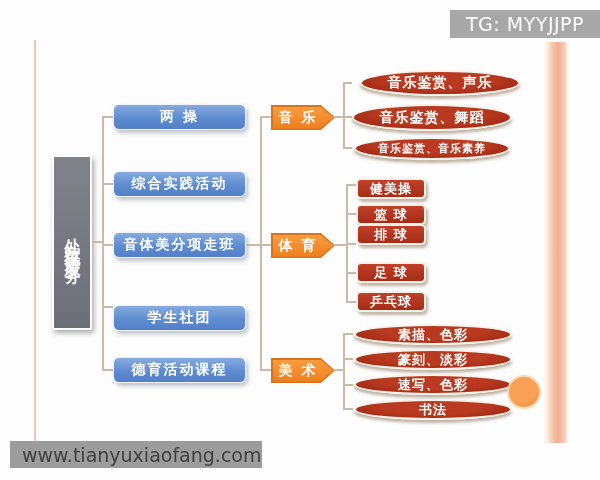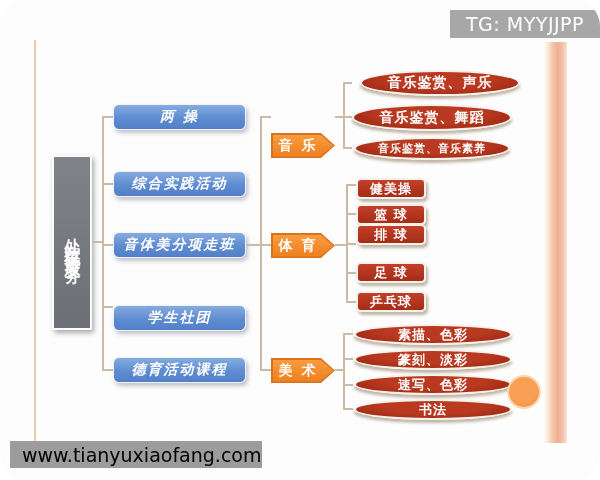--- a/index.html
+++ b/index.html
@@ -1,19 +1,18 @@
 <!DOCTYPE html>
 <html><head>
 <meta charset="utf-8">
 <style>
   html,body{margin:0;padding:0;}
   .stage{
     position:relative;width:600px;height:480px;background:#fdfdfd;overflow:hidden;
     font-family:"DejaVu Sans","Liberation Sans",sans-serif;
-    border-radius:26px;
   }
   
   .line-h{position:absolute;height:2px;background:#ccbaa7;}
   .line-v{position:absolute;width:2px;background:#ccbaa7;}
   
   .left-border{position:absolute;left:34px;top:40px;width:2px;height:403px;background:#e8c7b3;}
   
   .side-bar{
     position:absolute;left:543px;top:42px;width:24px;height:401px;
     background:linear-gradient(90deg,#ffffff 0%,#fbeadd 18%,#f5c6a8 40%,#efae92 62%,#f3c3ac 82%,#f9e2d5 100%);
@@ -30,21 +29,21 @@
     box-sizing:border-box;
   }
   
   .blue-box{
     position:absolute;left:113px;width:133px;height:26px;
     background:linear-gradient(180deg,#86abdf 0%,#5e8cd1 55%,#527fc6 100%);
     border:1.5px solid #eef3fa;border-radius:6px;
     box-shadow:2px 3px 4px rgba(140,145,160,.55);
     color:#fff;font-weight:bold;font-size:14px;
     display:flex;align-items:center;justify-content:center;
-    box-sizing:border-box;letter-spacing:2px;font-style:italic;
+    box-sizing:border-box;letter-spacing:2px;
   }
   
   .tag{position:absolute;left:271px;width:64px;height:25px;}
   .tag-outer{position:absolute;inset:0;background:#d8731c;
     clip-path:polygon(0 0,78% 0,100% 50%,78% 100%,0 100%);}
   .tag-inner{position:absolute;inset:1.5px;background:linear-gradient(180deg,#f89c3f,#ee7f1e);
     clip-path:polygon(0 0,78% 0,100% 50%,78% 100%,0 100%);
     color:#fff;font-weight:bold;font-size:14px;letter-spacing:2px;
     display:flex;align-items:center;justify-content:center;padding-right:10px;box-sizing:border-box;}
   
@@ -67,21 +66,21 @@
     display:flex;align-items:center;justify-content:center;box-sizing:border-box;
   }
   
   .tg-badge{
     position:absolute;left:450px;top:10px;width:150px;height:28px;
     background:#a7a7a7;color:#fff;font-size:19px;
     display:flex;align-items:center;justify-content:center;letter-spacing:.5px;
   }
   .watermark{
     position:absolute;left:10px;top:441px;width:252px;height:27px;
-    background:#9c9c9c;color:#000000;font-size:19px;
+    background:#9c9c9c;color:#404040;font-size:19px;
     display:flex;align-items:center;padding-left:12px;box-sizing:border-box;
   }
   
   .accent-circle{
     position:absolute;left:507px;top:375px;width:34px;height:34px;border-radius:50%;
     background:radial-gradient(circle at 45% 35%,#f8a055 55%,#f08a33 100%);
     border:2px solid #fad7ae;box-sizing:border-box;
   }
 </style>
 </head>
@@ -110,21 +109,21 @@
   <div class="blue-box" style="top:232px;">音体美分项走班</div>
   <div class="blue-box" style="top:305px;">学生社团</div>
   <div class="blue-box" style="top:357px;">德育活动课程</div>
 
   <div class="line-h" style="left:246px;top:244px;width:15px;"></div>
   <div class="line-v" style="left:260px;top:116px;height:255px;"></div>
   <div class="line-h" style="left:260px;top:116px;width:11px;"></div>
   <div class="line-h" style="left:260px;top:244px;width:11px;"></div>
   <div class="line-h" style="left:260px;top:369px;width:11px;"></div>
 
-  <div class="tag" style="top:105px;margin-top:28px;">
+  <div class="tag" style="top:105px;">
     <div class="tag-outer"></div>
     <div class="tag-inner">音 乐</div>
   </div>
   <div class="tag" style="top:233px;">
     <div class="tag-outer"></div>
     <div class="tag-inner">体 育</div>
   </div>
   <div class="tag" style="top:358px;">
     <div class="tag-outer"></div>
     <div class="tag-inner">美 术</div>

